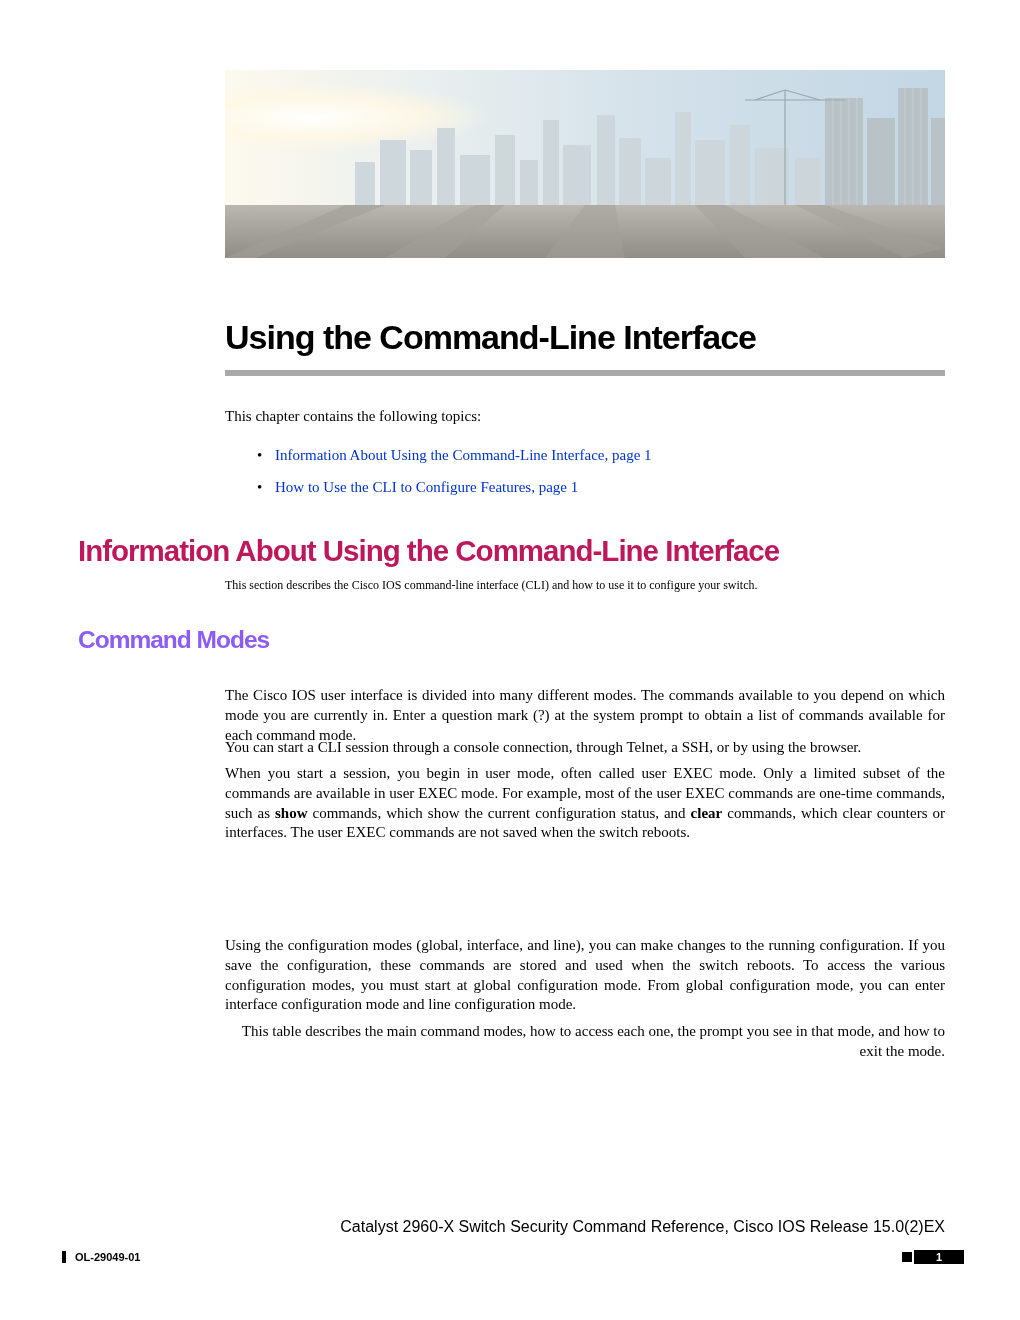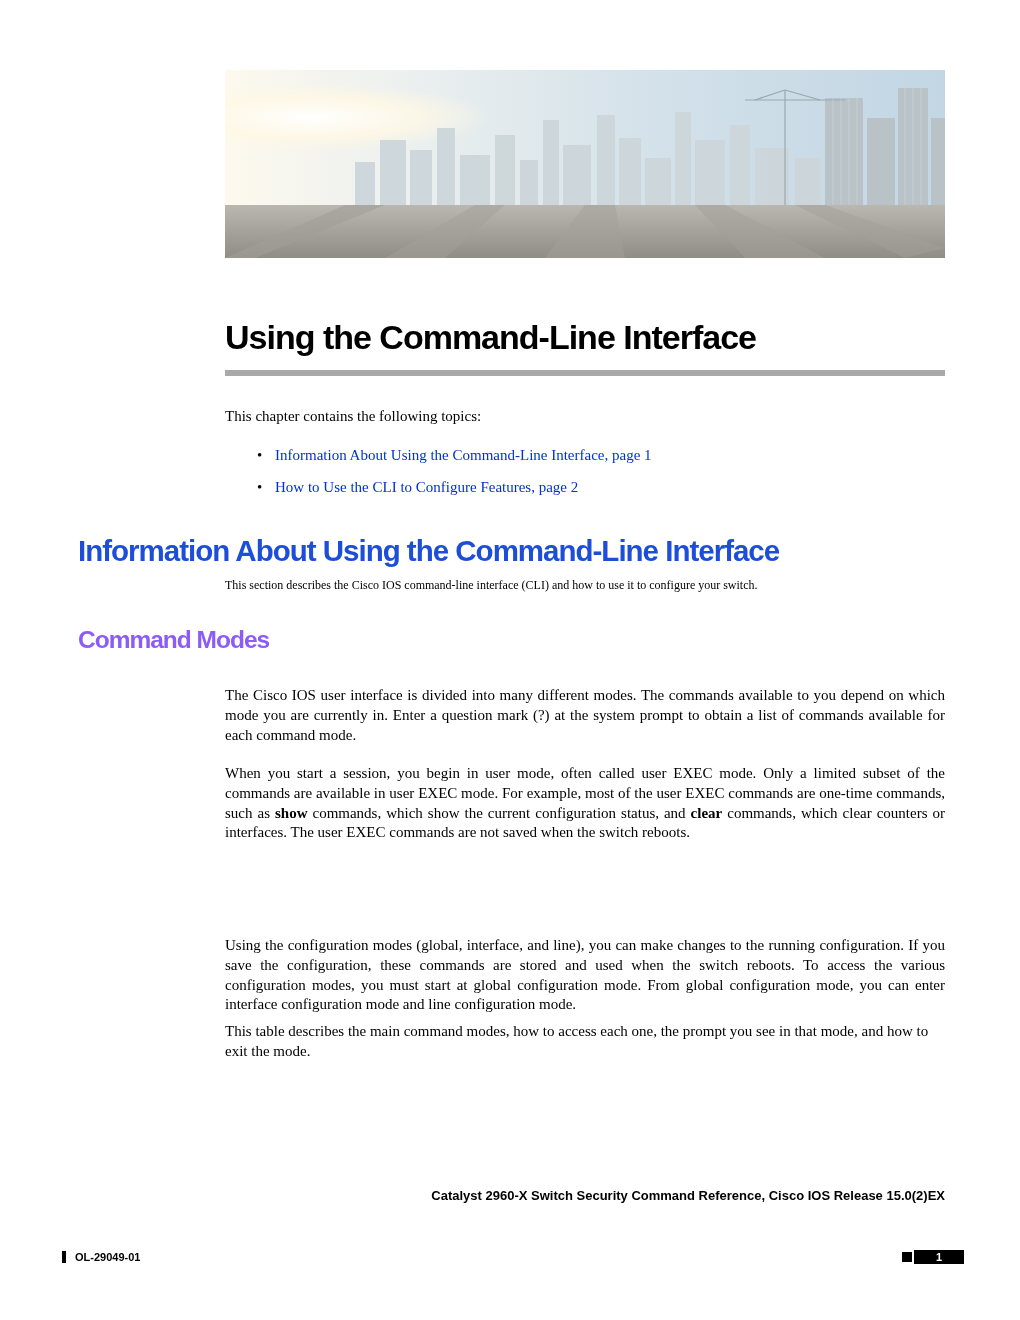--- a/index.html
+++ b/index.html
@@ -71,21 +71,21 @@
     color: #0033cc;
     text-decoration: none;
   }
   .h1 {
     position: absolute;
     left: 78px;
     font-family: Arial, Helvetica, sans-serif;
     font-weight: 900;
     font-size: 29.5px;
     letter-spacing: -1px;
-    color: #1d4ed8;
+    color: #be185d;
   }
   .h1a { top: 534px; }
   .section-desc {
     position: absolute;
     left: 225px;
     top: 578px;
     font-size: 12px;
     width: 720px;
   }
   .h2 {
@@ -111,24 +111,24 @@
   .p2 { top: 738px; }
   .p3 { top: 764px; }
   .p4 { top: 870px; }
   .p5 { top: 936px; }
   .p6 { top: 1022px; }
   .body-block b { font-weight: bold; }
 
   .footer-title {
     position: absolute;
     right: 75px;
-    top: 1188px;
-    font-family: Arial, Helvetica, sans-serif;
-    font-weight: 700;
-    font-size: 13px;
+    top: 1218px;
+    font-family: Arial, Helvetica, sans-serif;
+    font-weight: 400;
+    font-size: 16px;
   }
   .footer-left-bar {
     position: absolute;
     left: 62px;
     top: 1251px;
     width: 4px;
     height: 12px;
     background: #000;
   }
   .footer-docid {
@@ -243,34 +243,35 @@
     </svg>
   </div>
 
   <div class="chapter-title">Using the Command-Line Interface</div>
   <div class="title-rule"></div>
 
   <div class="intro-text">This chapter contains the following topics:</div>
 
   <div class="toc-list">
     <div><span class="bullet">•</span><a href="#">Information About Using the Command-Line Interface,  page  1</a></div>
-    <div><span class="bullet">•</span><a href="#">How to Use the CLI to Configure Features,  page  2</a></div>
+    <div><span class="bullet">•</span><a href="#">How to Use the CLI to Configure Features,  page  1</a></div>
   </div>
 
   <div class="h1 h1a">Information About Using the Command-Line Interface</div>
   <div class="section-desc">This section describes the Cisco IOS command-line interface (CLI) and how to use it to configure your switch.</div>
 
   <div class="h2 h2a">Command Modes</div>
 
   <div class="body-block p1">The Cisco IOS user interface is divided into many different modes. The commands available to you depend on which mode you are currently in. Enter a question mark (?) at the system prompt to obtain a list of commands available for each command mode.</div>
+  <div class="body-block p2" style="text-align:left">You can start a CLI session through a console connection, through Telnet, a SSH, or by using the browser.</div>
   <div class="body-block p3">
     <span>When you start a session, you begin in user mode, often called user EXEC mode. Only a limited subset of the commands are available in user EXEC mode. For example, most of the user EXEC commands are one-time commands, such as </span><b>show</b><span> commands, which show the current configuration status, and </span><b>clear</b><span> commands, which clear counters or interfaces. The user EXEC commands are not saved when the switch reboots.</span>
   </div>
   <div class="body-block p5">Using the configuration modes (global, interface, and line), you can make changes to the running configuration. If you save the configuration, these commands are stored and used when the switch reboots. To access the various configuration modes, you must start at global configuration mode. From global configuration mode, you can enter interface configuration mode and line configuration mode.</div>
-  <div class="body-block p6" style="text-align:left">This table describes the main command modes, how to access each one, the prompt you see in that mode, and how to exit the mode.</div>
+  <div class="body-block p6" style="text-align:right">This table describes the main command modes, how to access each one, the prompt you see in that mode, and how to exit the mode.</div>
 
   <div class="footer-title">Catalyst 2960-X Switch Security Command Reference, Cisco IOS Release 15.0(2)EX</div>
   <div class="footer-left-bar"></div>
   <div class="footer-docid">OL-29049-01</div>
   <div class="footer-page-box">
     <div class="footer-square"></div>
     <div class="footer-page-num">1</div>
   </div>
 
 </div>

